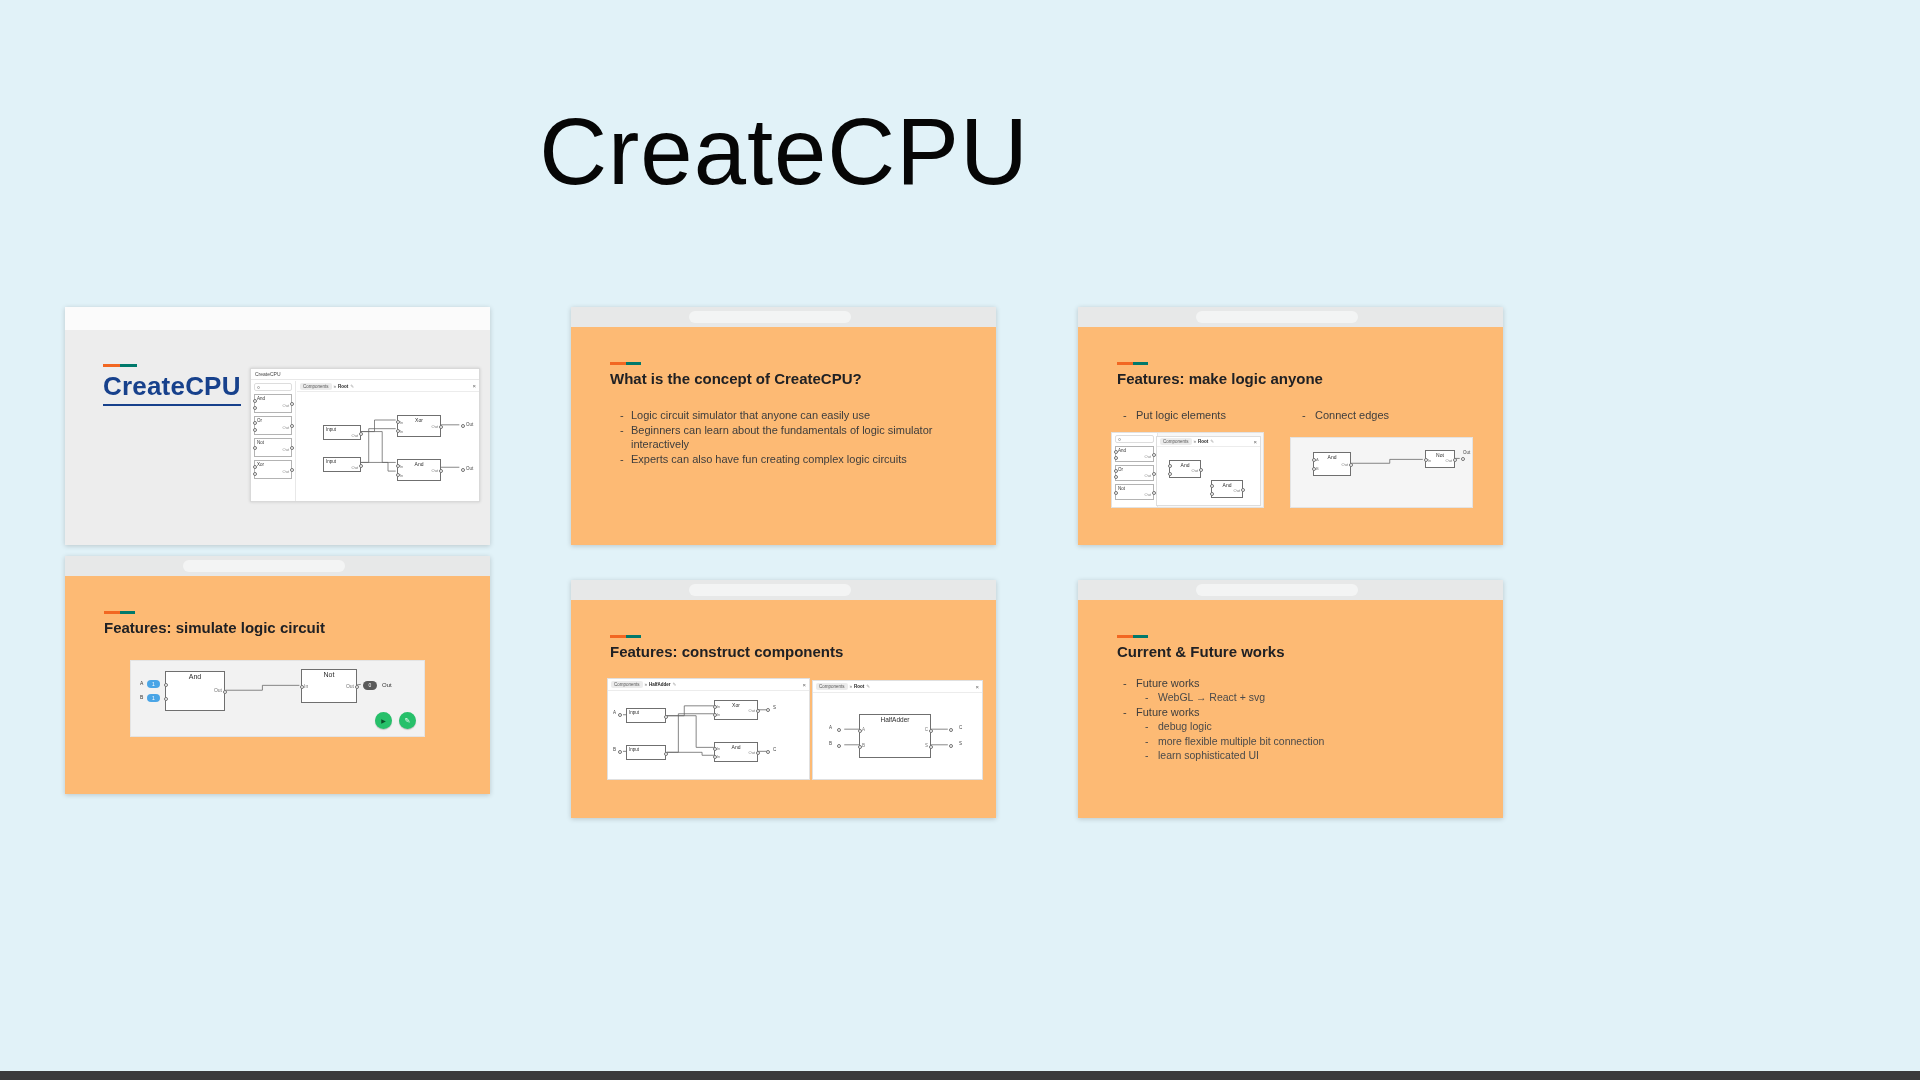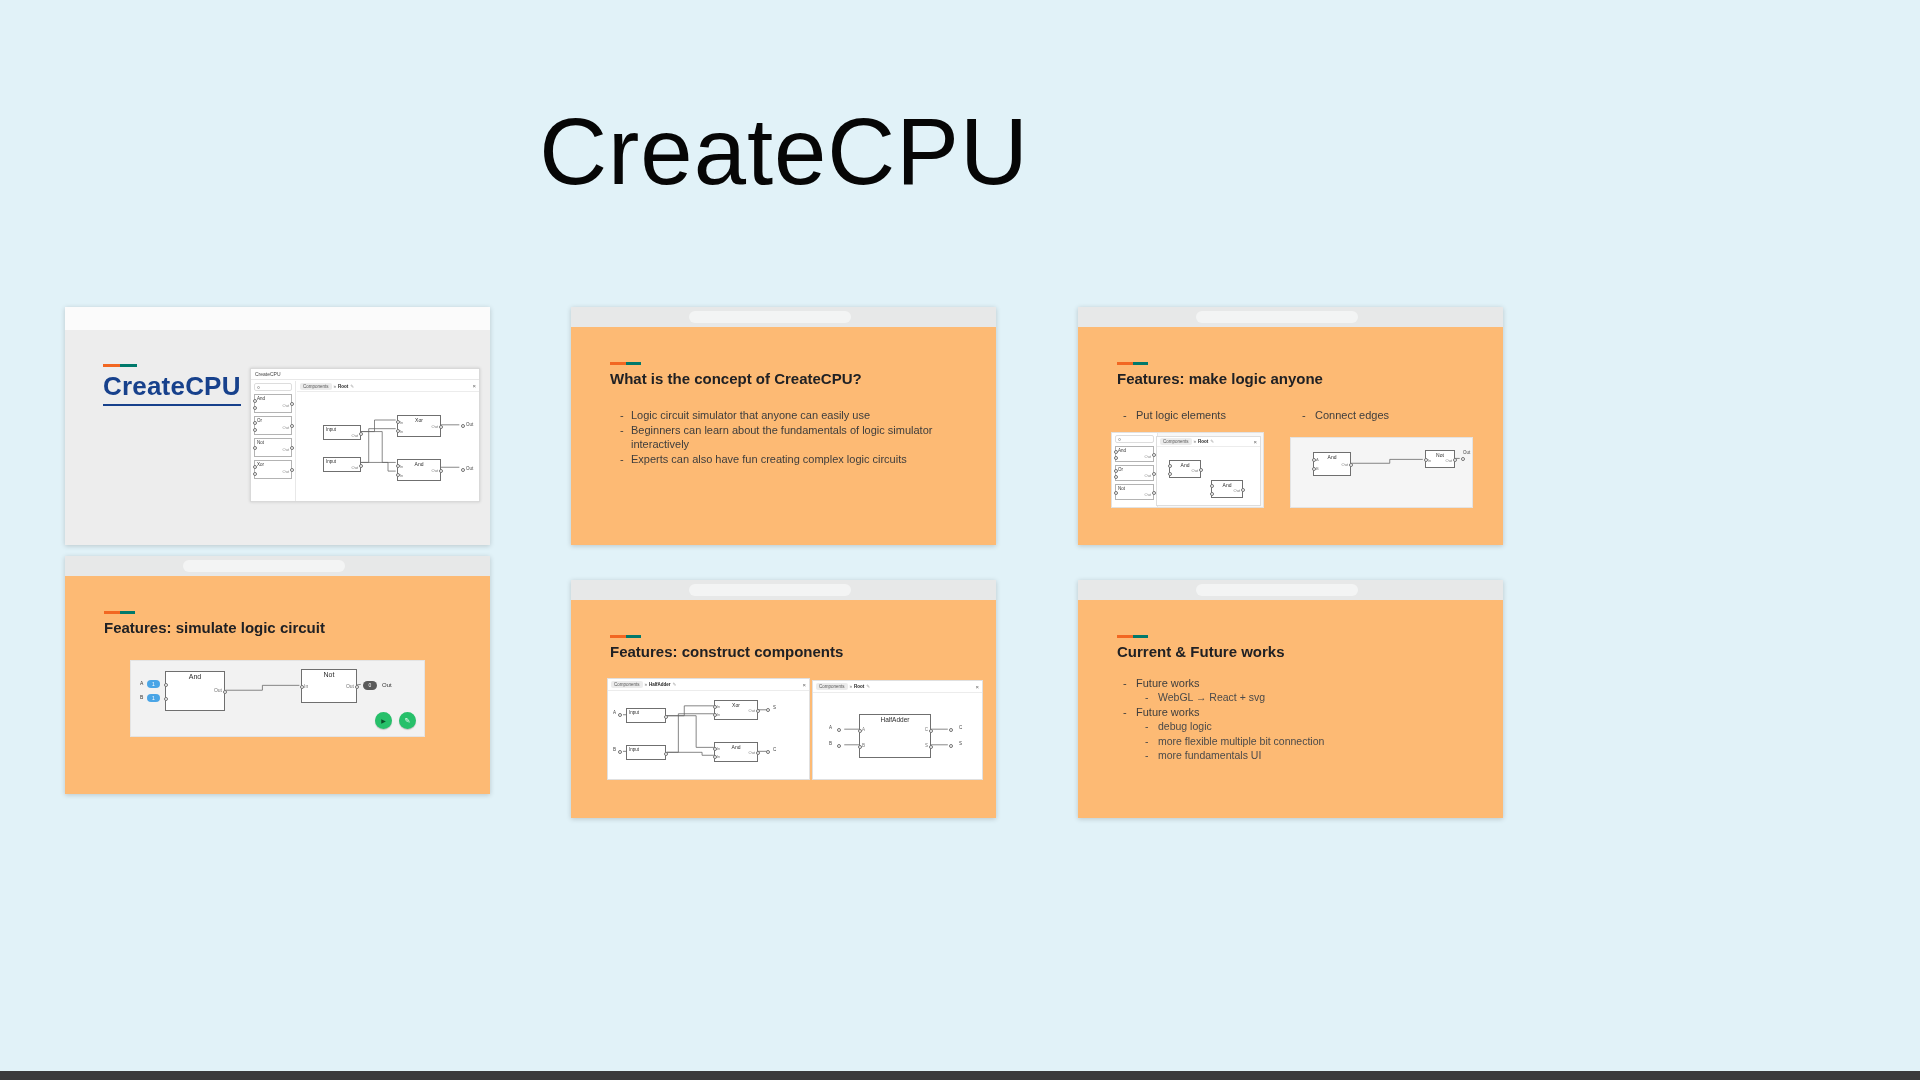--- a/index.html
+++ b/index.html
@@ -517,18 +517,18 @@
     <div class="w-item lv2">
       <span class="dash">-</span>
       <span>debug logic</span>
     </div>
     <div class="w-item lv2">
       <span class="dash">-</span>
       <span>more flexible multiple bit connection</span>
     </div>
     <div class="w-item lv2">
       <span class="dash">-</span>
-      <span>more fundamentals UI</span>
+      <span>learn sophisticated UI</span>
     </div>
   </div>
 </section>
 
 <div class="taskbar"></div>
 
 </body></html>

